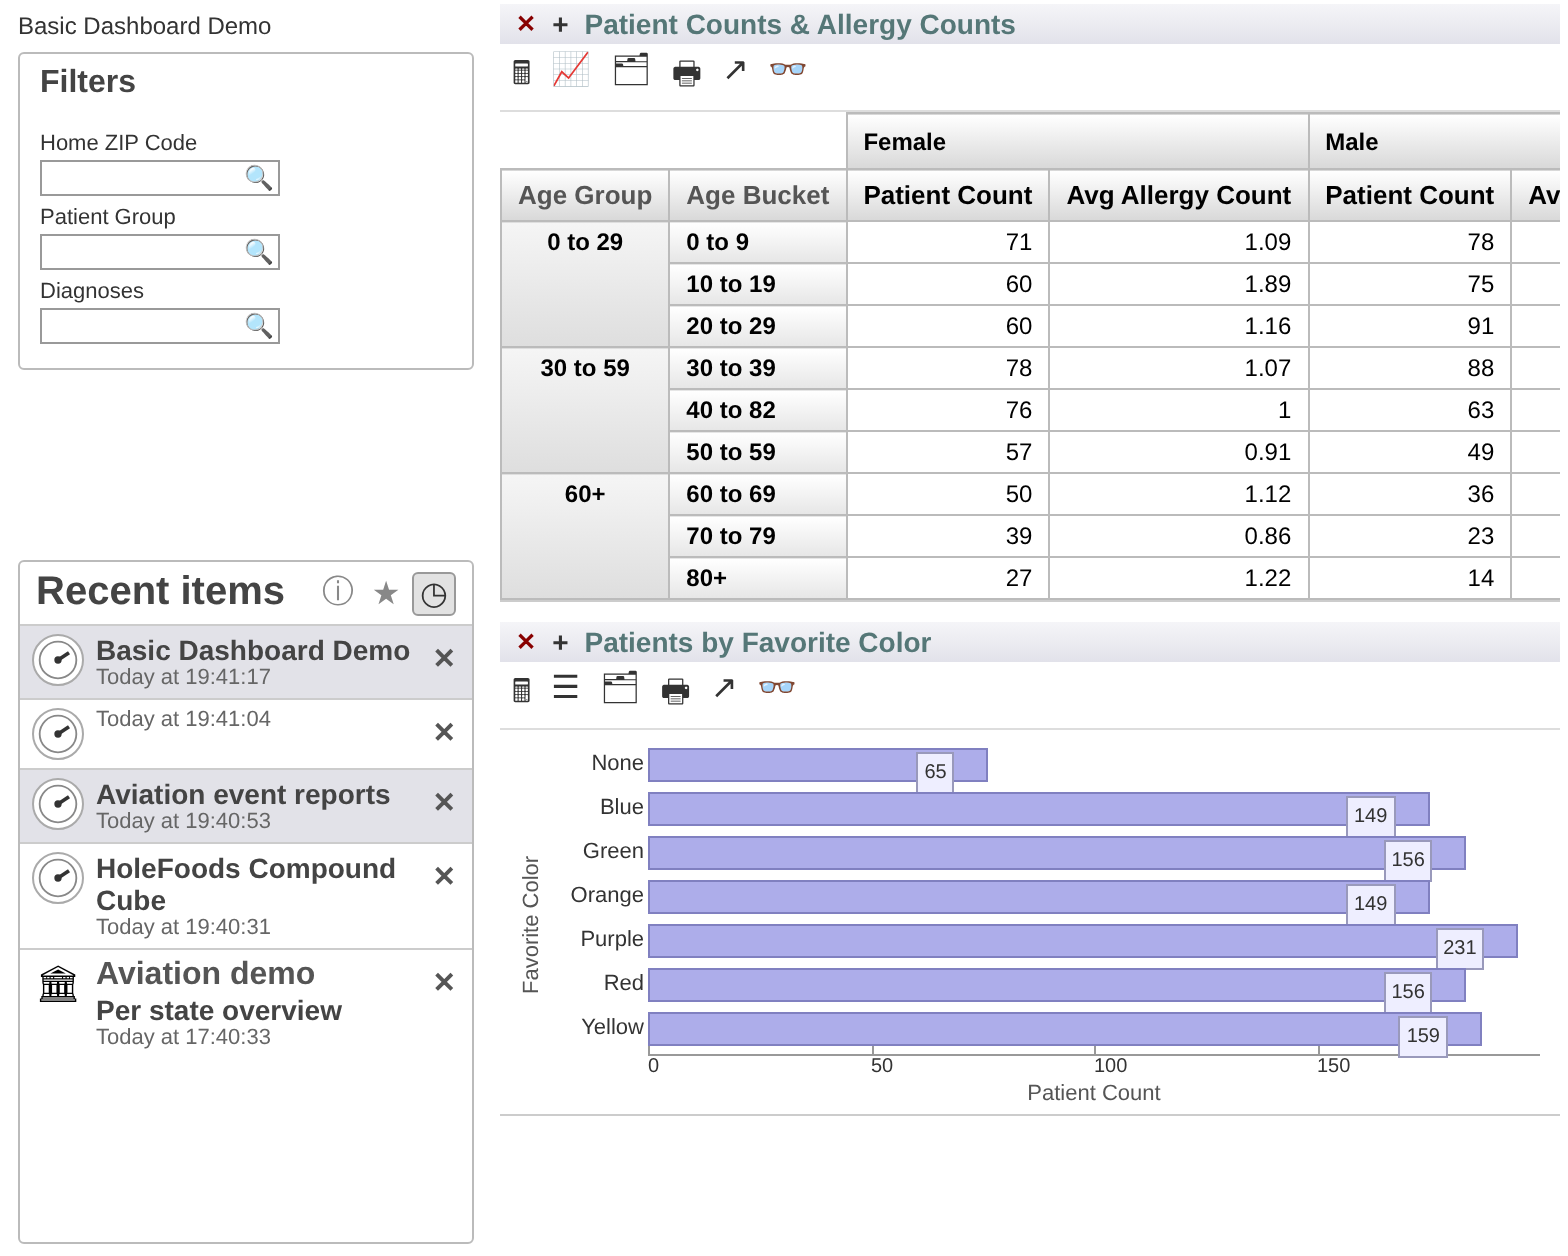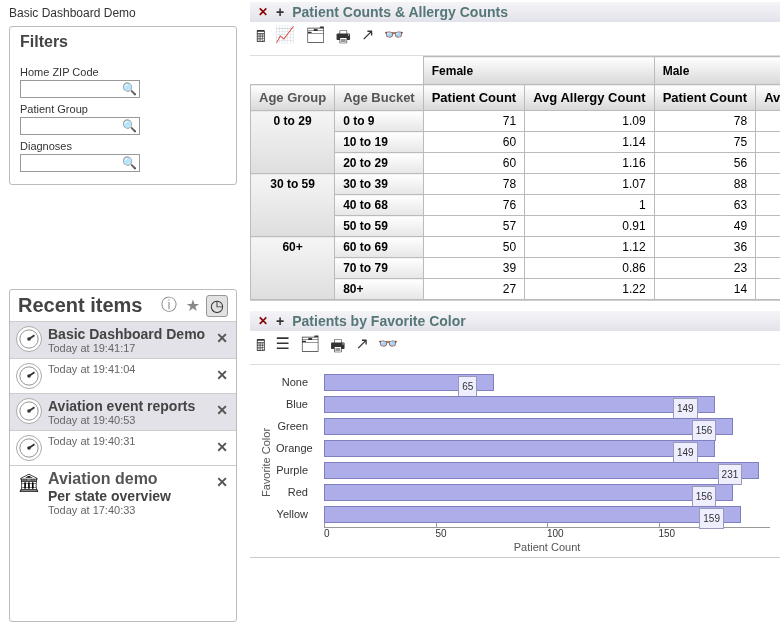--- a/index.html
+++ b/index.html
@@ -42,21 +42,21 @@
 .pivot .toprow th { background: linear-gradient(#fff, #d8d8d8); text-align: left; font-weight: bold; height: 28px; }
 .pivot .colhdr th { background: linear-gradient(#fff, #d8d8d8); text-align: left; font-weight: bold; font-size: 13px; height: 26px; }
 .pivot .dimlbl { background: linear-gradient(#fff, #d0d0d0); font-size: 10px; color: #555; text-align: left; width: 60px; }
 .pivot .rowgrp { background: linear-gradient(#f5f5f5, #dedede); font-weight: bold; width: 60px; text-align: center; vertical-align: top; }
 .pivot .bucket { background: linear-gradient(#fff, #e6e6e6); font-weight: bold; width: 60px; text-align: left; }
 .pivot td.num { text-align: right; }
 .chart-area { padding: 6px 10px 4px; display: flex; }
 .yaxis-label { writing-mode: vertical-rl; transform: rotate(180deg); font-size: 11px; color: #555; text-align: center; margin-right: 4px; }
 .bars-block { flex: 1; }
 .bar-row { display: flex; align-items: center; height: 22px; }
-.bar-cat { width: 48px; text-align: right; font-size: 11px; color: #333; padding-right: 16px; }
+.bar-cat { width: 48px; text-align: right; font-size: 11px; color: #333; padding-right: 2px; }
 .bar-track { flex: 1; position: relative; }
 .bar-fill { height: 17px; background: #adadea; border: 1px solid #8080c0; position: relative; }
 .bar-val { position: absolute; right: 16px; top: 1px; font-size: 10px; color: #333; background: #eef; padding: 4px 3px; border: 1px solid #99b; }
 .xaxis { display: flex; margin-left: 48px; border-top: 1px solid #999; margin-top: 2px; }
 .xtick { flex: 1; font-size: 10px; color: #333; text-align: left; position: relative; }
 .xtick:before { content: ''; position: absolute; left: 0; top: -5px; width: 1px; height: 5px; background: #999; }
 .xlabel { text-align: center; font-size: 11px; color: #555; margin-top: 2px; margin-left: 48px; }
 svg.gauge { width: 22px; height: 22px; }
 </style>
 </head>
@@ -139,20 +139,21 @@
         </div>
         <div class="recent-item">
           <span class="recent-icon">
             <svg class="gauge" viewBox="0 0 24 24">
               <circle cx="12" cy="12" r="10" fill="none" stroke="#888" stroke-width="1"></circle>
               <line x1="12" y1="12" x2="18" y2="8" stroke="#333" stroke-width="2"></line>
               <circle cx="12" cy="12" r="2" fill="#333"></circle>
             </svg>
           </span>
           <div class="recent-text">
+            <div class="recent-label">HoleFoods Compound Cube</div>
             <div class="recent-time">Today at 19:40:31</div>
           </div>
           <span class="recent-close">✕</span>
         </div>
         <div class="recent-item">
           <span class="recent-icon bank">🏛</span>
           <div class="recent-text">
             <div class="recent-subtitle">Aviation demo</div>
             <div class="recent-label">Per state overview</div>
             <div class="recent-time">Today at 17:40:33</div>
@@ -198,41 +199,41 @@
               <td class="rowgrp" rowspan="3">0 to 29</td>
               <td class="bucket">0 to 9</td>
               <td class="num">71</td>
               <td class="num">1.09</td>
               <td class="num">78</td>
               <td class="num"></td>
             </tr>
             <tr>
               <td class="bucket">10 to 19</td>
               <td class="num">60</td>
-              <td class="num">1.14</td>
+              <td class="num">1.89</td>
               <td class="num">75</td>
               <td class="num"></td>
             </tr>
             <tr>
               <td class="bucket">20 to 29</td>
               <td class="num">60</td>
               <td class="num">1.16</td>
-              <td class="num">56</td>
+              <td class="num">91</td>
               <td class="num"></td>
             </tr>
             <tr>
               <td class="rowgrp" rowspan="3">30 to 59</td>
               <td class="bucket">30 to 39</td>
               <td class="num">78</td>
               <td class="num">1.07</td>
               <td class="num">88</td>
               <td class="num"></td>
             </tr>
             <tr>
-              <td class="bucket">40 to 68</td>
+              <td class="bucket">40 to 82</td>
               <td class="num">76</td>
               <td class="num">1</td>
               <td class="num">63</td>
               <td class="num"></td>
             </tr>
             <tr>
               <td class="bucket">50 to 59</td>
               <td class="num">57</td>
               <td class="num">0.91</td>
               <td class="num">49</td>

